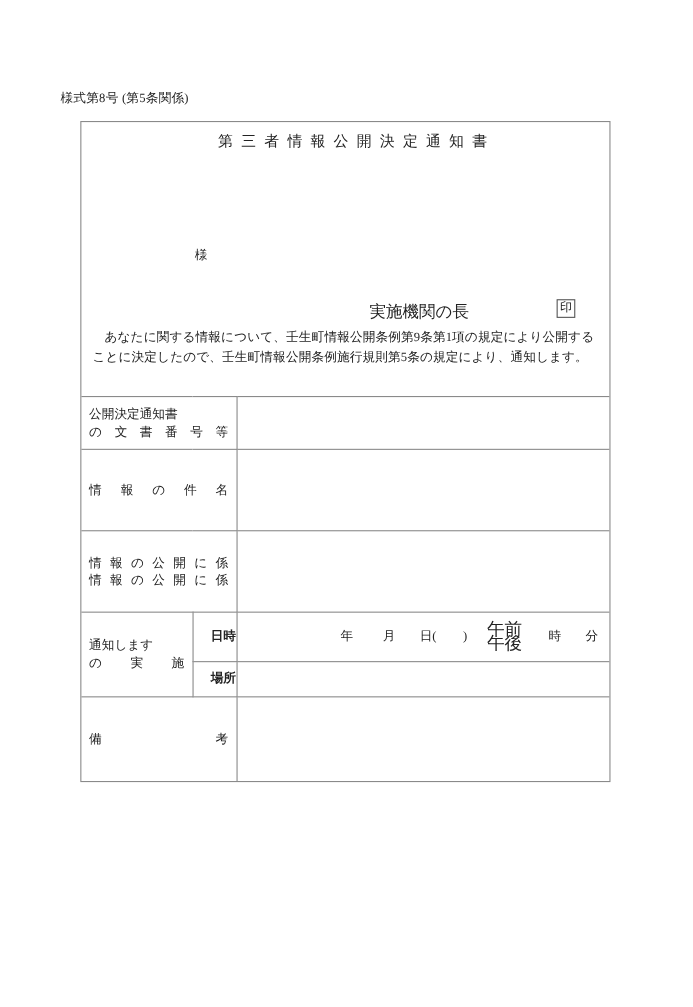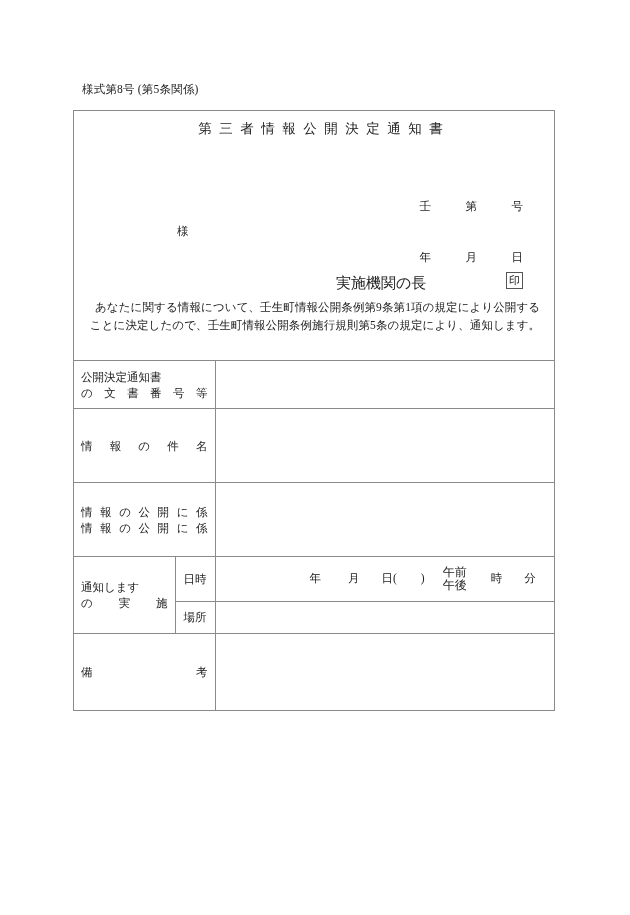--- a/index.html
+++ b/index.html
@@ -20,21 +20,21 @@
     position: absolute;
     left: 0; top: 0;
     width: 630px;
     height: 915px;
     overflow: hidden;
   }
 
   
   .form-no {
     position: absolute;
-    left: 82px;
+    left: 55px;
     top: 82px;
     font-size: 11.5px;
     letter-spacing: 0.2px;
     white-space: nowrap;
   }
 
   
   .frame {
     position: absolute;
     left: 73px;
@@ -112,21 +112,21 @@
   .body-para {
     position: absolute;
     left: 10px;
     right: 8px;
     top: 188px;
     font-size: 11.5px;
     line-height: 17.5px;
     letter-spacing: 0.1px;
   }
   .body-para .ln1 { display: block; text-indent: 11px; white-space: nowrap; }
-  .body-para .ln2 { display: block; white-space: nowrap; text-align: center; }
+  .body-para .ln2 { display: block; white-space: nowrap; }
 
   
   table.form-table {
     border-collapse: collapse;
     width: 100%;
     table-layout: fixed;
   }
   table.form-table td {
     border: 1px solid #8a8a8a;
     font-size: 11.5px;
@@ -150,22 +150,23 @@
   }
   .lbl .l {
     display: block;
     text-align: justify;
     text-align-last: justify;
   }
   .lbl .l.plain { text-align-last: left; }
 
   .sub-lbl {
     display: block;
-    text-align: center;
+    text-align: right;
     line-height: 15px;
+    font-weight: bold;
   }
 
   .r1 { height: 48px; }
   .r2 { height: 74px; }
   .r3 { height: 74px; }
   .r4a { height: 45px; }
   .r4b { height: 32px; }
   .r5 { height: 76px; }
 
   .datetime {
@@ -177,21 +178,21 @@
   }
   .datetime .seg { display: inline-block; }
   .datetime .gap-a { display: inline-block; width: 27px; }
   .datetime .gap-b { display: inline-block; width: 22px; }
   .datetime .gap-c { display: inline-block; width: 24px; }
   .datetime .gap-d { display: inline-block; width: 18px; }
   .datetime .ampm {
     display: inline-block;
     vertical-align: middle;
     line-height: 13px;
-    font-size: 12px;
+    font-size: 16px;
     text-align: left;
   }
   .datetime .ampm span { display: block; }
 
   .bikou .l {
     text-align: justify;
     text-align-last: justify;
   }
 </style>
 </head>
@@ -200,24 +201,20 @@
 <div class="page">
 
   <div class="form-no">様式第8号 (第5条関係)</div>
 
   <div class="frame">
 
     <div class="head-block">
 
       <div class="doc-title">第三者情報公開決定通知書</div>
 
-      <div class="issue-block">
-        <div>壬　　　第　　　号</div>
-        <div>年　　　月　　　日</div>
-      </div>
 
       <div class="addressee">様</div>
 
       <div class="signer-row">
         <div class="signer-name">実施機関の長</div>
         <div class="seal-box">印</div>
       </div>
 
       <div class="body-para">
         <span class="ln1">あなたに関する情報について、壬生町情報公開条例第9条第1項の規定により公開する</span>

